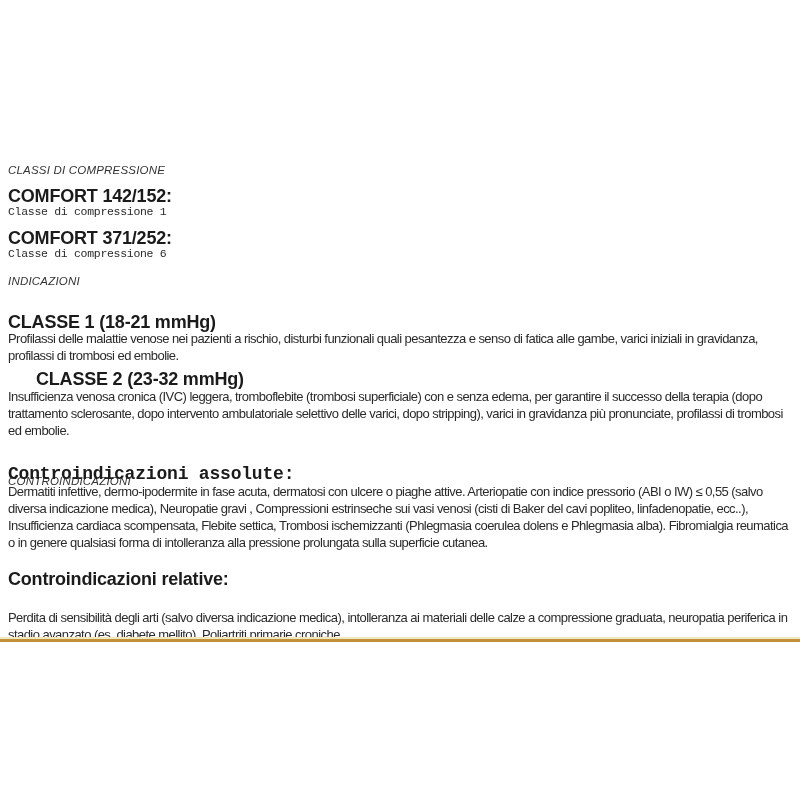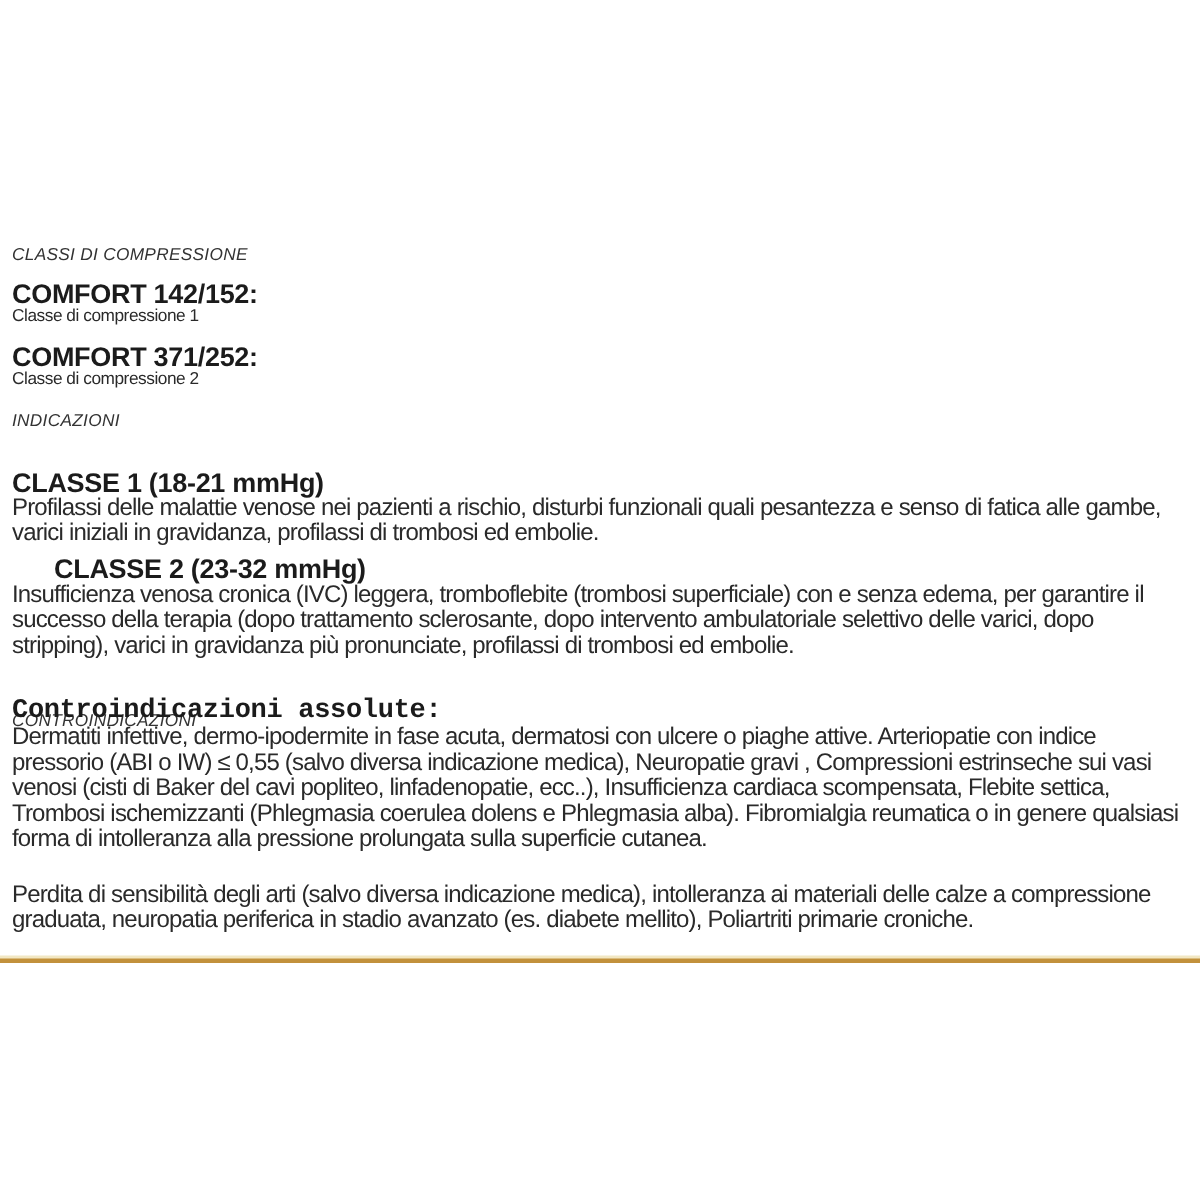--- a/index.html
+++ b/index.html
@@ -27,80 +27,82 @@
     position: absolute;
     left: 8px; right: 10px;
     font-size: 18px;
     font-weight: 700;
     color: #1b1b1b;
     letter-spacing: -0.2px;
   }
   .par {
     position: absolute;
     left: 8px; right: 10px;
-    font-size: 16px;
+    font-size: 13px;
     font-weight: 400;
     color: #2a2a2a;
     letter-spacing: -0.55px;
     line-height: 17px;
   }
   .single-line {
     position: absolute;
     left: 8px; right: 10px;
     font-size: 11.5px;
     font-weight: 400;
     color: #2a2a2a;
     letter-spacing: -0.3px;
+    font-family: Liberation Mono, monospace;
   }
 
   
   #s1-label { top: 164px; }
   #s1-h1    { top: 186px; }
   #s1-t1    { top: 205px; }
   #s1-h2    { top: 228px; }
   #s1-t2    { top: 247px; }
 
   #s2-label { top: 275px; }
   #s2-h1    { top: 312px; }
   #s2-p1    { top: 330px; }
   #s2-h2    { top: 369px; margin-left: 28px; }
   #s2-p2    { top: 388px; }
 
   #s3-label { top: 446px; margin-top: 29px; }
   #s3-h1    { top: 464px; font-family: Liberation Mono, monospace; }
   #s3-p1    { top: 483px; }
   #s3-h2    { top: 569px; }
-  #s3-p2    { top: 588px; }
+  #s3-p2    { top: 609px; }
 
   .divider {
     position: absolute;
     left: 0; right: 0;
     top: 639px;
     height: 3px;
     background: #C2913C;
     box-shadow: 0 -2px 0 #F2E7C3;
   }
 </style>
 </head>
 <body>
 
 <div class="page">
 
   <div id="s1-label" class="section-label">CLASSI DI COMPRESSIONE</div>
   <div id="s1-h1" class="heading">COMFORT 142/152:</div>
   <div id="s1-t1" class="single-line">Classe di compressione 1</div>
   <div id="s1-h2" class="heading">COMFORT 371/252:</div>
-  <div id="s1-t2" class="single-line">Classe di compressione 2</div>
+  <div id="s1-t2" class="single-line">Classe di compressione 6</div>
 
   <div id="s2-label" class="section-label">INDICAZIONI</div>
   <div id="s2-h1" class="heading">CLASSE 1 (18-21 mmHg)</div>
   <div id="s2-p1" class="par">Profilassi delle malattie venose nei pazienti a rischio, disturbi funzionali quali pesantezza e senso di fatica alle gambe, varici iniziali in gravidanza, profilassi di trombosi ed embolie.</div>
   <div id="s2-h2" class="heading">CLASSE 2 (23-32 mmHg)</div>
   <div id="s2-p2" class="par">Insufficienza venosa cronica (IVC) leggera, tromboflebite (trombosi superficiale) con e senza edema, per garantire il successo della terapia (dopo trattamento sclerosante, dopo intervento ambulatoriale selettivo delle varici, dopo stripping), varici in gravidanza più pronunciate, profilassi di trombosi ed embolie.</div>
 
   <div id="s3-label" class="section-label">CONTROINDICAZIONI</div>
   <div id="s3-h1" class="heading">Controindicazioni assolute:</div>
   <div id="s3-p1" class="par">Dermatiti infettive, dermo-ipodermite in fase acuta, dermatosi con ulcere o piaghe attive. Arteriopatie con indice pressorio (ABI o IW) ≤ 0,55 (salvo diversa indicazione medica), Neuropatie gravi , Compressioni estrinseche sui vasi venosi (cisti di Baker del cavi popliteo, linfadenopatie, ecc..), Insufficienza cardiaca scompensata, Flebite settica, Trombosi ischemizzanti (Phlegmasia coerulea dolens e Phlegmasia alba). Fibromialgia reumatica o in genere qualsiasi forma di intolleranza alla pressione prolungata sulla superficie cutanea.</div>
+  <div id="s3-h2" class="heading">Controindicazioni relative:</div>
   <div id="s3-p2" class="par">Perdita di sensibilità degli arti (salvo diversa indicazione medica), intolleranza ai materiali delle calze a compressione graduata, neuropatia periferica in stadio avanzato (es. diabete mellito), Poliartriti primarie croniche.</div>
 
   <div class="divider"></div>
 
 </div>
 
 </body></html>

